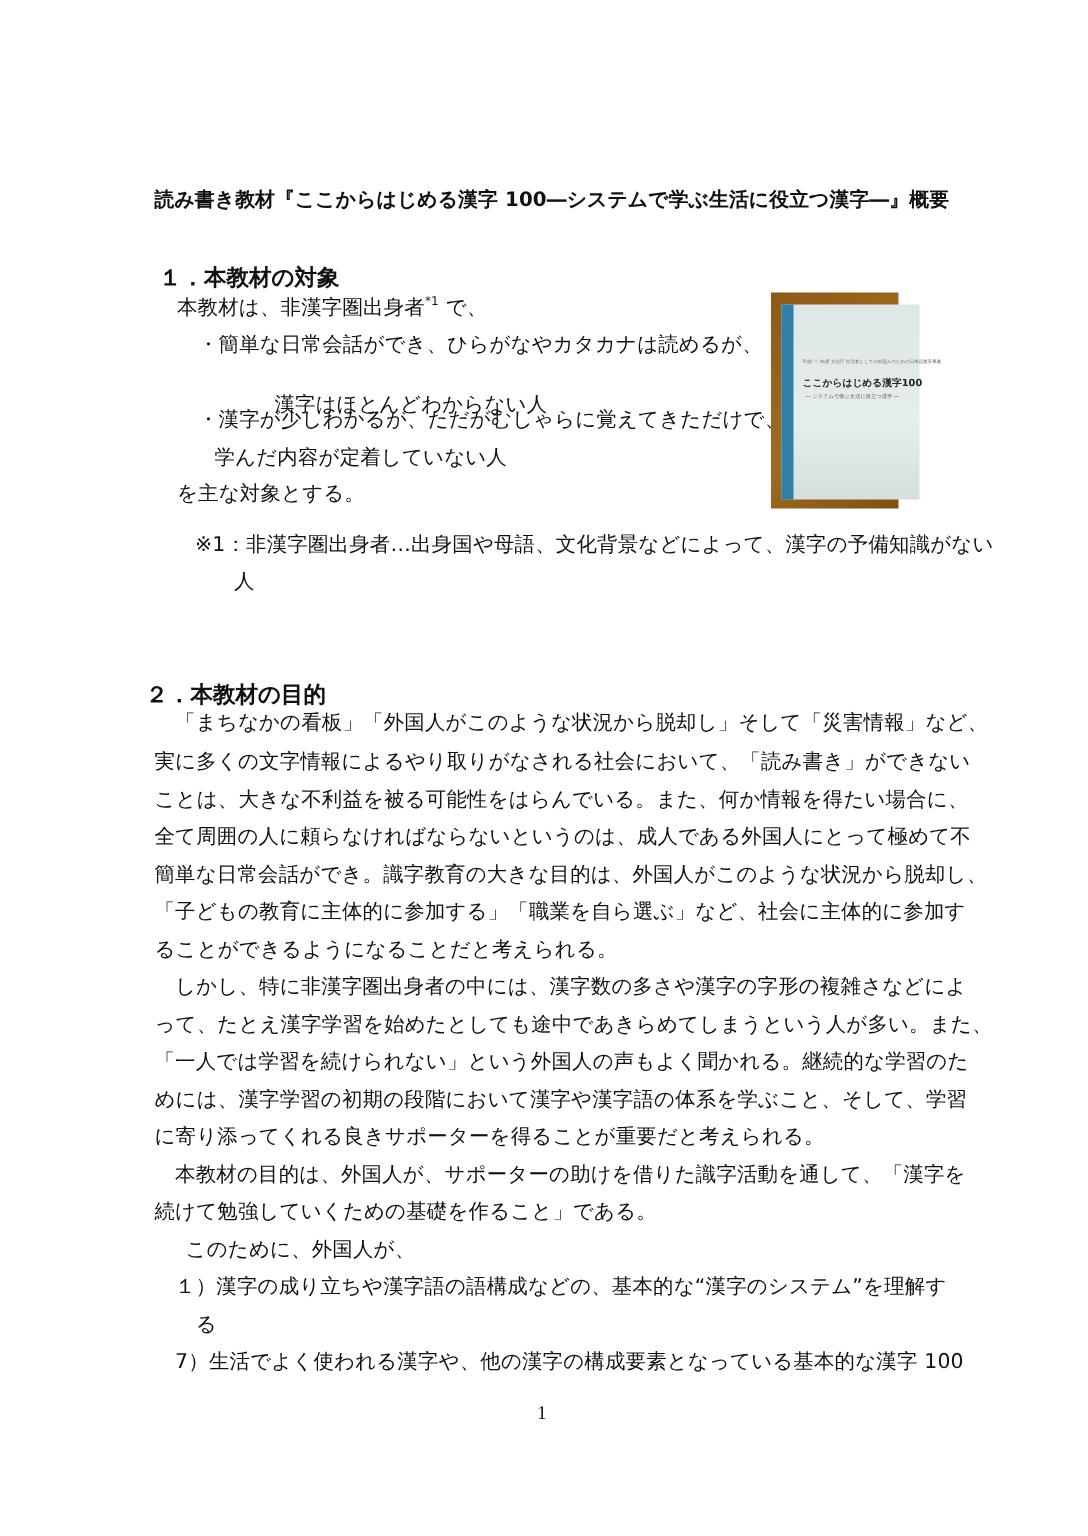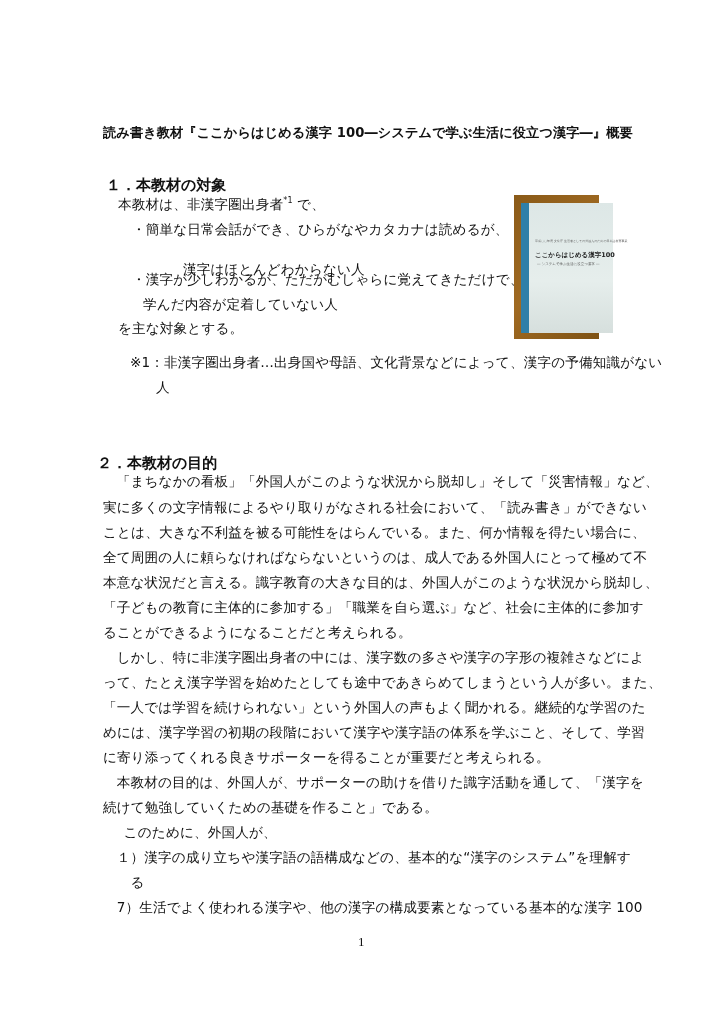--- a/index.html
+++ b/index.html
@@ -59,21 +59,21 @@
       <div class="cover-tag">― システムで学ぶ生活に役立つ漢字 ―</div>
     </div>
   </div>
 
   <div class="abs h" style="left:97px; top:454px;">２．本教材の目的</div>
 
   <div class="abs body-text" style="left:103px; top:473px;">　「まちなかの看板」「外国人がこのような状況から脱却し」そして「災害情報」など、</div>
   <div class="abs body-text" style="left:103px; top:499px;">実に多くの文字情報によるやり取りがなされる社会において、「読み書き」ができない</div>
   <div class="abs body-text" style="left:103px; top:524px;">ことは、大きな不利益を被る可能性をはらんでいる。また、何か情報を得たい場合に、</div>
   <div class="abs body-text" style="left:103px; top:549px;">全て周囲の人に頼らなければならないというのは、成人である外国人にとって極めて不</div>
-  <div class="abs body-text" style="left:103px; top:574px;">本意な状況だと言える。識字教育の大きな目的は、外国人がこのような状況から脱却し、</div>
+  <div class="abs body-text" style="left:103px; top:574px;">簡単な日常会話ができ。識字教育の大きな目的は、外国人がこのような状況から脱却し、</div>
   <div class="abs body-text" style="left:103px; top:599px;">「子どもの教育に主体的に参加する」「職業を自ら選ぶ」など、社会に主体的に参加す</div>
   <div class="abs body-text" style="left:103px; top:624px;">ることができるようになることだと考えられる。</div>
   <div class="abs body-text" style="left:103px; top:649px;">　しかし、特に非漢字圏出身者の中には、漢字数の多さや漢字の字形の複雑さなどによ</div>
   <div class="abs body-text" style="left:103px; top:674px;">って、たとえ漢字学習を始めたとしても途中であきらめてしまうという人が多い。また、</div>
   <div class="abs body-text" style="left:103px; top:699px;">「一人では学習を続けられない」という外国人の声もよく聞かれる。継続的な学習のた</div>
   <div class="abs body-text" style="left:103px; top:724px;">めには、漢字学習の初期の段階において漢字や漢字語の体系を学ぶこと、そして、学習</div>
   <div class="abs body-text" style="left:103px; top:749px;">に寄り添ってくれる良きサポーターを得ることが重要だと考えられる。</div>
   <div class="abs body-text" style="left:103px; top:774px;">　本教材の目的は、外国人が、サポーターの助けを借りた識字活動を通して、「漢字を</div>
   <div class="abs body-text" style="left:103px; top:799px;">続けて勉強していくための基礎を作ること」である。</div>
   <div class="abs body-text" style="left:110px; top:824px;">　このために、外国人が、</div>

